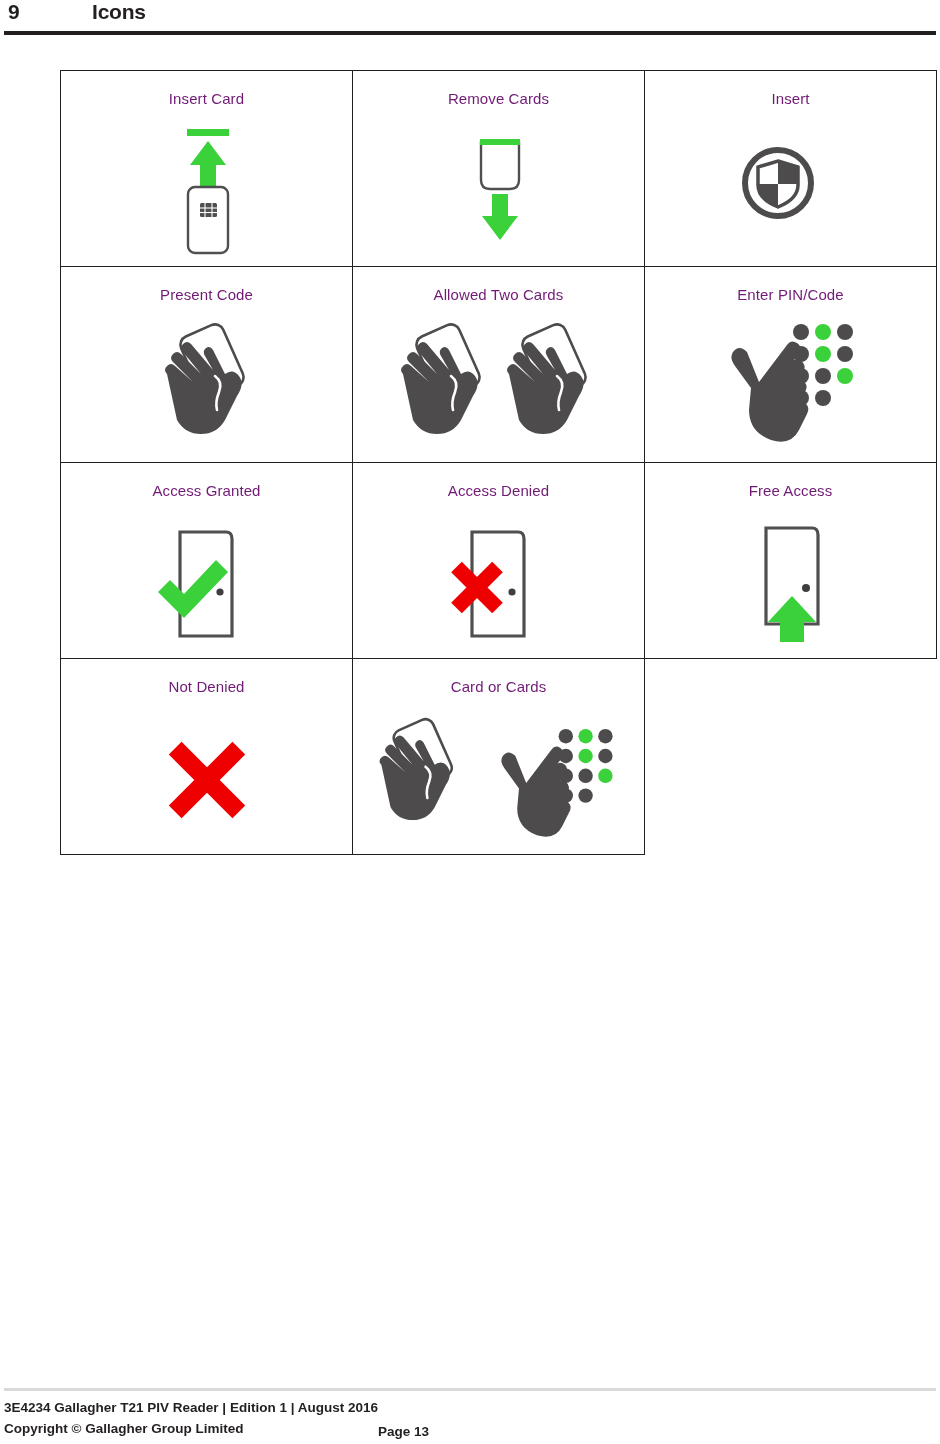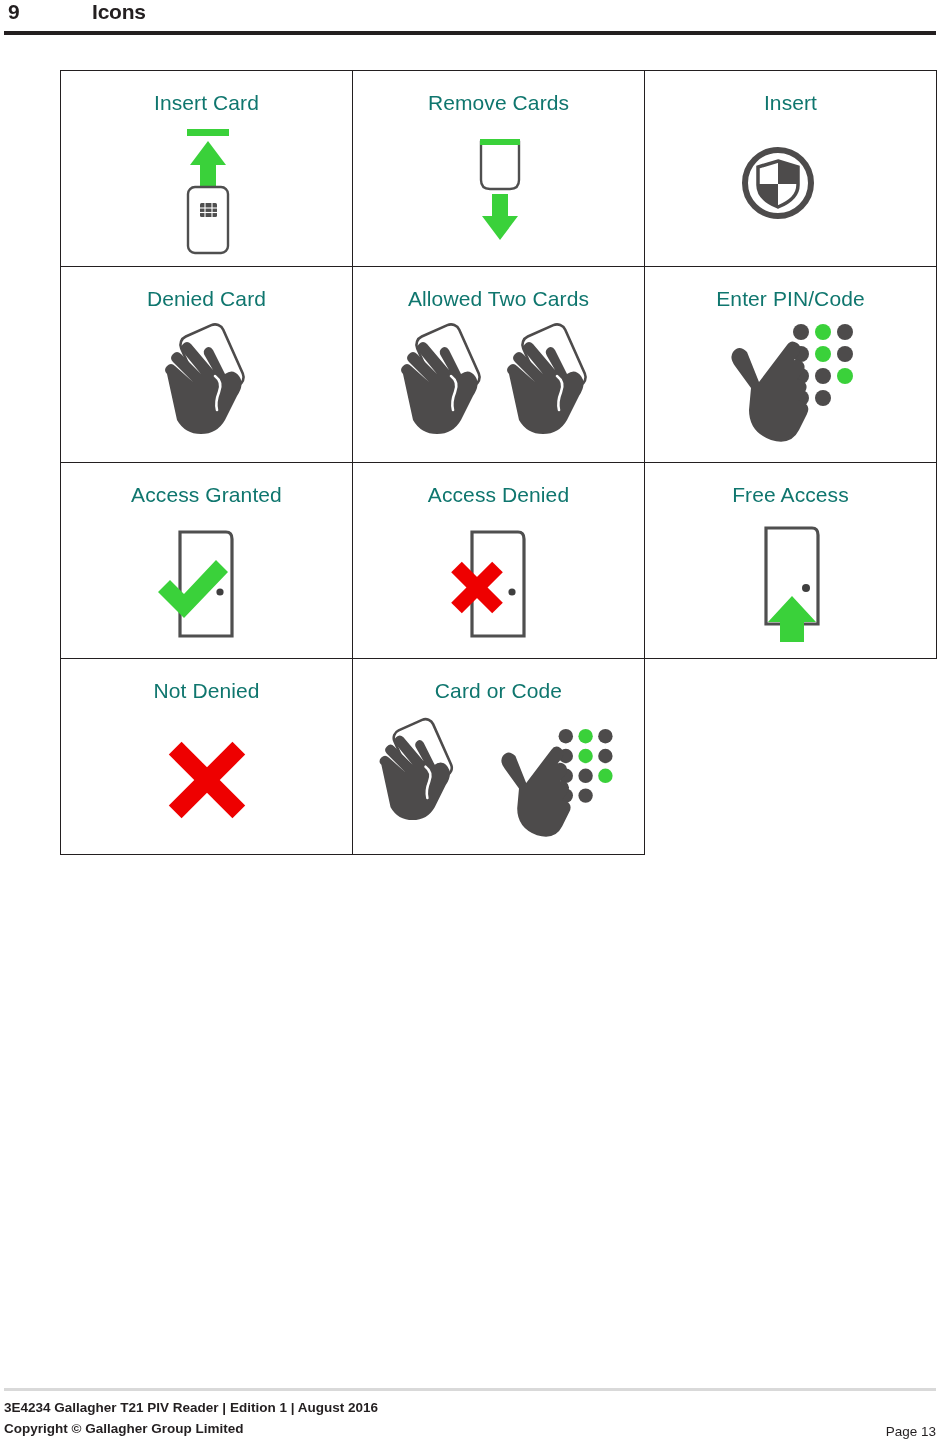--- a/index.html
+++ b/index.html
@@ -62,22 +62,22 @@
     padding: 0;
     width: 292px;
     height: 196px;
     position: relative;
   }
   .icon-table td.empty-cell {
     border: none;
   }
   .cell-label {
     text-align: center;
-    font-size: 21px;
-    color: #0f766e;
+    font-size: 15px;
+    color: #701a75;
     padding-top: 20px;
     line-height: 1.1;
     letter-spacing: 0.1px;
   }
   .cell-art {
     position: absolute;
     left: 0; right: 0;
     top: 48px;
     height: 146px;
     display: flex;
@@ -94,29 +94,29 @@
     width: 932px;
     height: 3px;
     background: #d9d9d9;
   }
   .footer {
     position: absolute;
     left: 4px;
     top: 1398px;
     width: 932px;
     display: flex;
-    justify-content: space-between;
+    justify-content: flex-start;
     align-items: flex-end;
     font-size: 13.5px;
     color: #231f20;
   }
   .footer-left { line-height: 1.55; }
   .footer-left .line1 { font-weight: bold; }
   .footer-left .line2 { font-weight: bold; }
-  .footer-right { font-weight: normal; padding-bottom: 1px; }
+  .footer-right { font-weight: bold; padding-bottom: 1px; }
 </style>
 </head>
 <body>
 
 <div class="page-head">
   <div class="head-row">
     <span class="head-num">9</span>
     <span class="head-title">Icons</span>
   </div>
   <div class="head-rule"></div>
@@ -170,21 +170,21 @@
             <path d="M38 39 L38 62 Q18 54 18 40 L18 39 Z" fill="#4d4b4b"></path>
           </g>
         </svg>
       </div>
     </td>
   </tr>
 
   <tr>
 
     <td>
-      <div class="cell-label">Denied Card</div>
+      <div class="cell-label">Present Code</div>
       <div class="cell-art">
         <svg width="120" height="140" viewBox="0 0 120 140">
           <g transform="translate(12,4)">
             <rect x="30" y="6" width="46" height="66" rx="9" ry="9" transform="rotate(-24 53 39)" fill="#ffffff" stroke="#4d4b4b" stroke-width="2.6"></rect>
             <path d="M8 52 Q4 48 8 44 Q12 40 16 44 L34 60 L14 40 Q10 36 14 32 Q18 28 22 32 L42 52 L24 30 Q20 26 24 22 Q28 18 32 22 L54 48 L46 34 Q43 29 47 26 Q51 23 54 28 L66 52 Q74 46 80 54 Q86 62 78 74 L66 98 Q58 112 42 112 Q26 112 18 98 Z" fill="#4d4b4b"></path>
             <path d="M56 54 Q64 60 60 70 Q56 80 58 88" fill="none" stroke="#ffffff" stroke-width="2.6" stroke-linecap="round"></path>
           </g>
         </svg>
       </div>
     </td>
@@ -285,21 +285,21 @@
         <svg width="110" height="110" viewBox="0 0 110 110">
           <g fill="#ee0000">
             <rect x="10" y="46" width="90" height="18" transform="rotate(45 55 55)"></rect>
             <rect x="10" y="46" width="90" height="18" transform="rotate(-45 55 55)"></rect>
           </g>
         </svg>
       </div>
     </td>
 
     <td>
-      <div class="cell-label">Card or Code</div>
+      <div class="cell-label">Card or Cards</div>
       <div class="cell-art">
         <svg width="250" height="130" viewBox="0 0 250 130">
           <g transform="translate(0,2) scale(0.92)">
             <rect x="30" y="6" width="46" height="66" rx="9" ry="9" transform="rotate(-24 53 39)" fill="#ffffff" stroke="#4d4b4b" stroke-width="2.8"></rect>
             <path d="M8 52 Q4 48 8 44 Q12 40 16 44 L34 60 L14 40 Q10 36 14 32 Q18 28 22 32 L42 52 L24 30 Q20 26 24 22 Q28 18 32 22 L54 48 L46 34 Q43 29 47 26 Q51 23 54 28 L66 52 Q74 46 80 54 Q86 62 78 74 L66 98 Q58 112 42 112 Q26 112 18 98 Z" fill="#4d4b4b"></path>
             <path d="M56 54 Q64 60 60 70 Q56 80 58 88" fill="none" stroke="#ffffff" stroke-width="2.8" stroke-linecap="round"></path>
           </g>
           <g transform="translate(118,14) scale(0.9)">
             <g transform="translate(74,0)">
               <circle cx="8" cy="8" r="8" fill="#4d4b4b"></circle>

